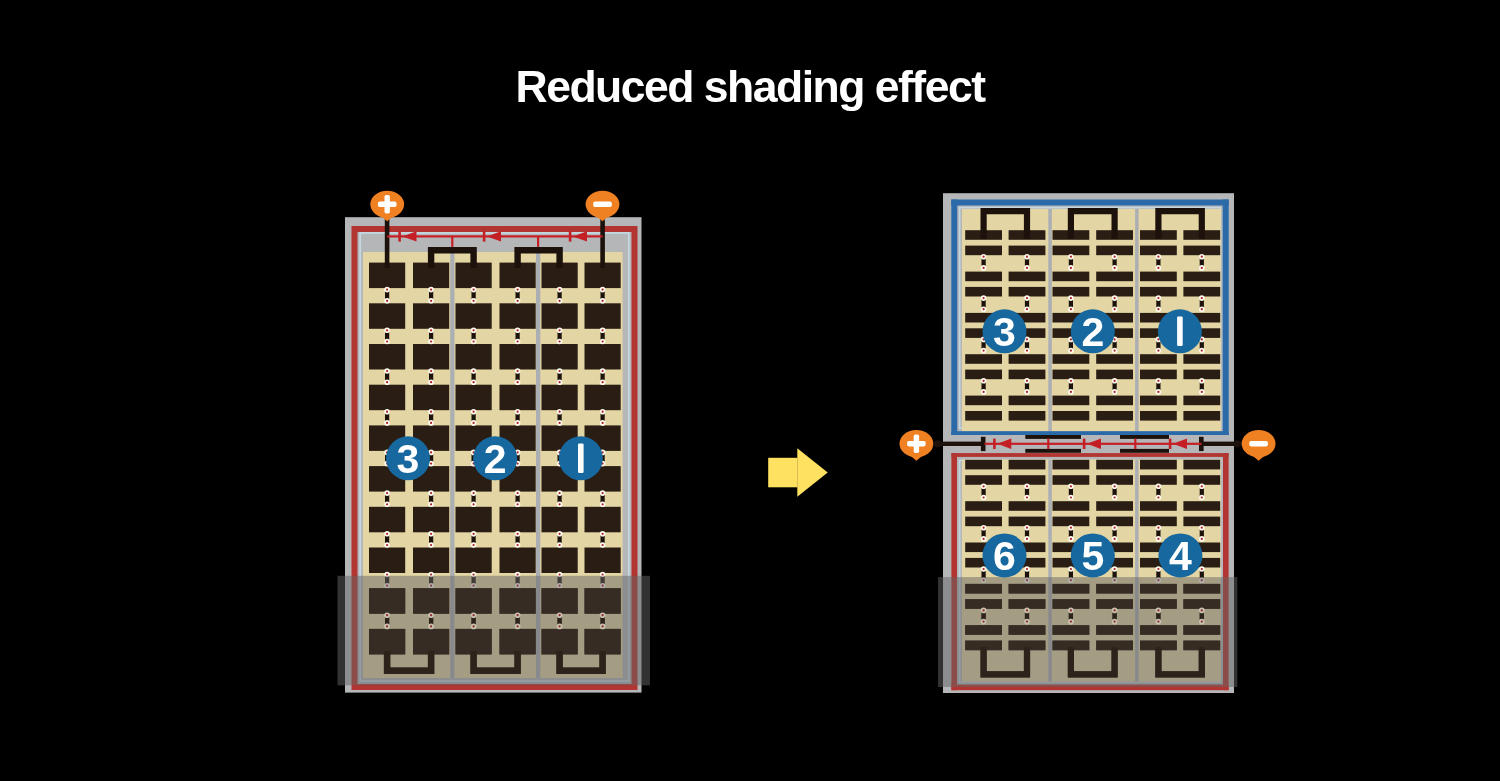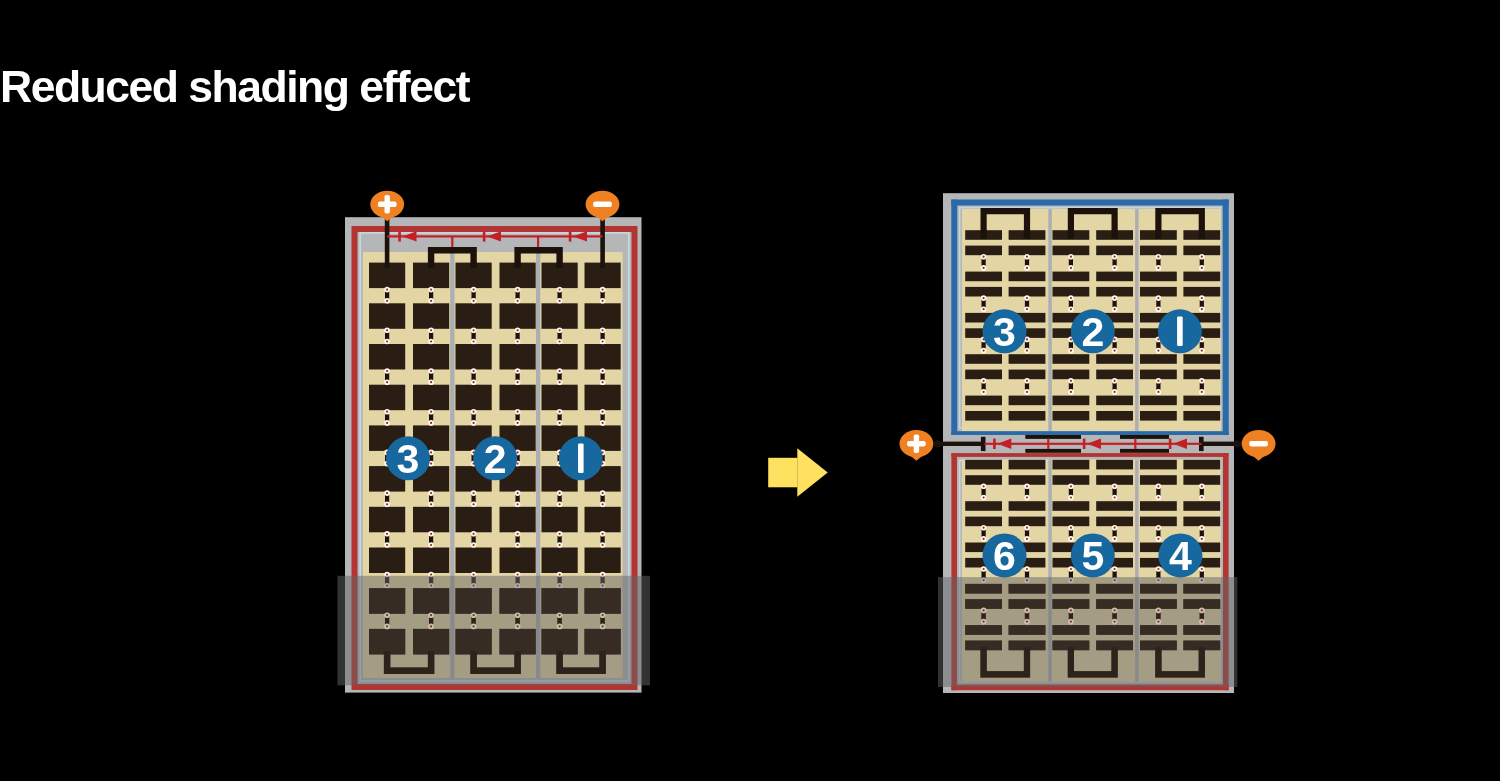--- a/index.html
+++ b/index.html
@@ -1,16 +1,16 @@
 <!DOCTYPE html>
 <html><head><meta charset="utf-8">
 <style>
 html,body{margin:0;padding:0;background:#000;}
 .stage{position:relative;width:1500px;height:781px;background:#000;overflow:hidden;}
-.title{position:absolute;left:0;top:62px;width:1500px;text-align:left;
+.title{position:absolute;left:0;top:62px;width:1500px;text-align:center;
  font-family:"Liberation Sans",sans-serif;font-weight:bold;font-size:44.5px;
  color:#fff;letter-spacing:-1.5px;}
 </style></head>
 <body>
 <div class="stage">
 
 <div class="title">Reduced shading effect</div>
 
 <svg width="1500" height="781" viewBox="0 0 1500 781" style="position:absolute;left:0;top:0">
 

